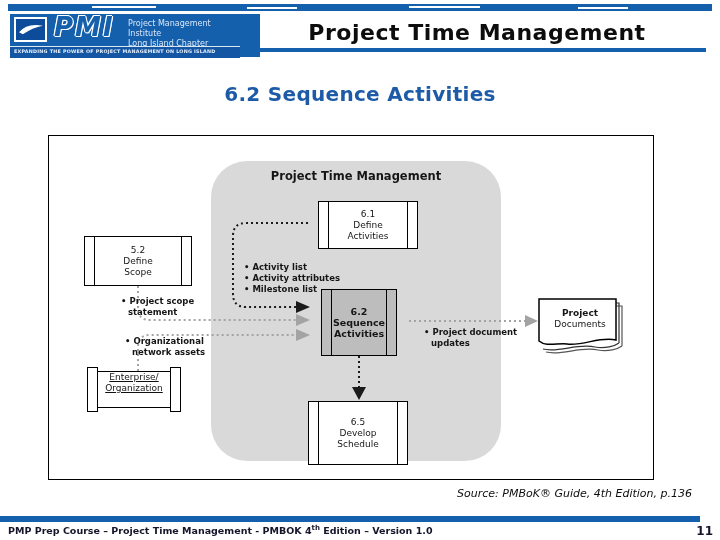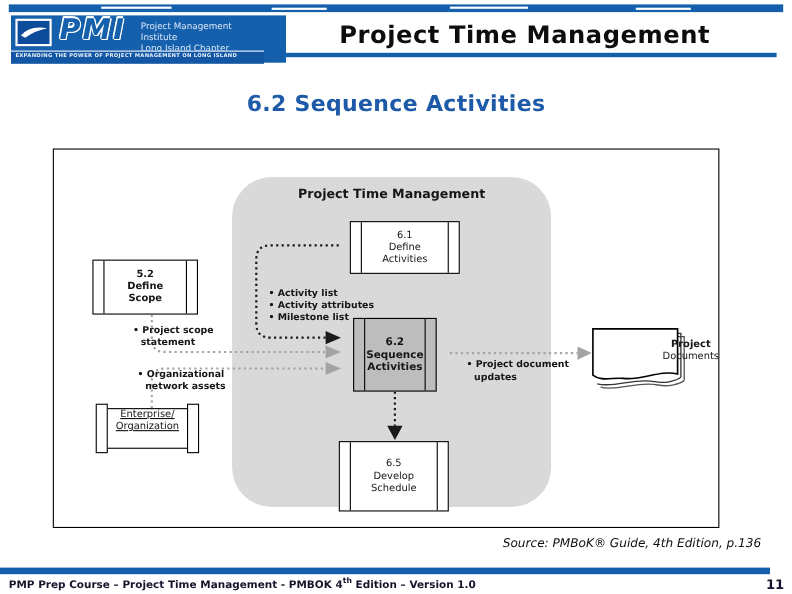--- a/index.html
+++ b/index.html
@@ -55,21 +55,21 @@
         display:flex;align-items:flex-start;justify-content:center;text-align:center;text-decoration:underline;}
   .ebox::before,.ebox::after{content:"";position:absolute;top:-5px;bottom:-5px;width:9px;
         background:#fff;border:1.5px solid #000;}
   .ebox::before{left:-2px;} .ebox::after{right:-2px;}
   .ebox .bt{font-size:9px;line-height:11px;color:#161616;position:relative;z-index:2;}
   .ebox .bt span{display:block;}
 
   
   #doc-shape{position:absolute;left:487px;top:160px;width:92px;height:62px;}
   #doc-label{position:absolute;left:489px;top:172px;width:84px;text-align:center;
-             font-size:9px;line-height:11px;color:#161616;margin-left:48px;}
+             font-size:9px;line-height:11px;color:#161616;}
   #doc-label .l1{font-weight:bold;display:block;}
   #doc-label .l2{display:block;}
 
   
   #connectors{position:absolute;left:0;top:0;width:606px;height:345px;}
 
   
   .lbl{position:absolute;font-size:8.5px;font-weight:bold;line-height:11px;color:#161616;}
   .lbl span{display:block;padding-left:7px;}
   .lbl span.bl{padding-left:0;}
@@ -133,21 +133,21 @@
       <path d="M89,235 V211 Q89,199 101,199 H247" fill="none" stroke="#a3a3a3" stroke-width="2" stroke-dasharray="2 3"></path>
       <polygon points="247,193 247,205 261,199" fill="#a3a3a3"></polygon>
 
       <path d="M360,185 H476" fill="none" stroke="#a3a3a3" stroke-width="2" stroke-dasharray="2 3"></path>
       <polygon points="476,179 476,191 489,185" fill="#a3a3a3"></polygon>
 
       <path d="M310,220 V251" fill="none" stroke="#1a1a1a" stroke-width="2" stroke-dasharray="2 3"></path>
       <polygon points="303,251 317,251 310,264" fill="#1a1a1a"></polygon>
     </svg>
 
-    <div class="pbox" style="left:35px;top:100px;width:96px;height:50px;font-weight:bold;">
+    <div class="pbox" style="left:35px;top:100px;width:108px;height:50px;">
       <div class="bt">
         <span>5.2</span>
         <span>Define</span>
         <span>Scope</span>
       </div>
     </div>
 
     <div class="pbox" style="left:269px;top:65px;width:100px;height:48px;">
       <div class="bt">
         <span>6.1</span>

